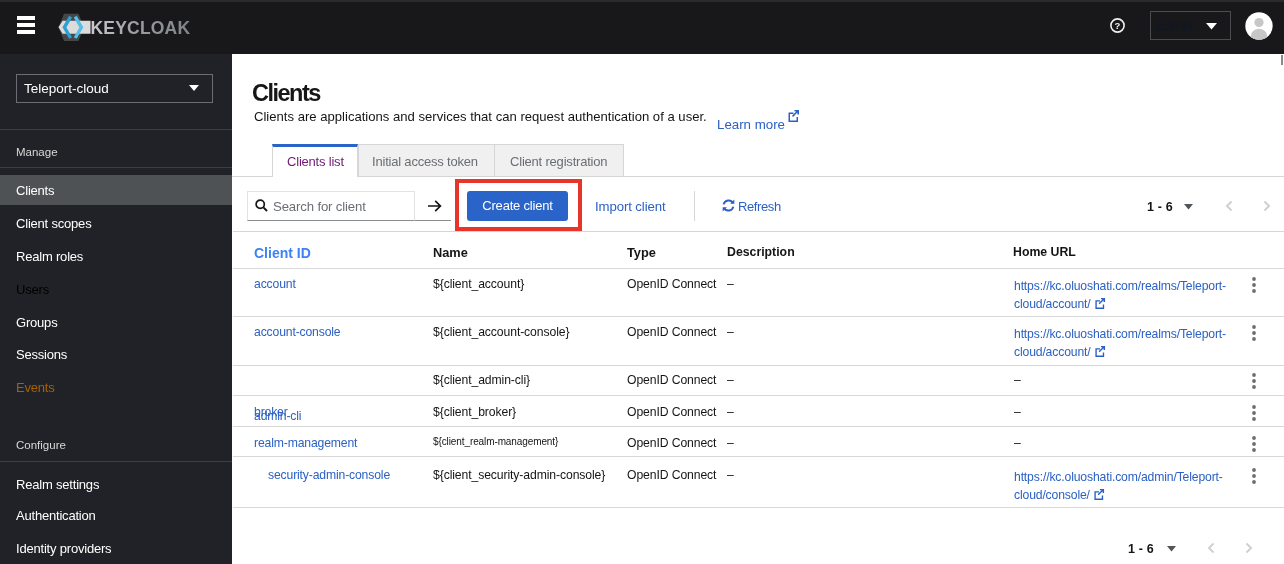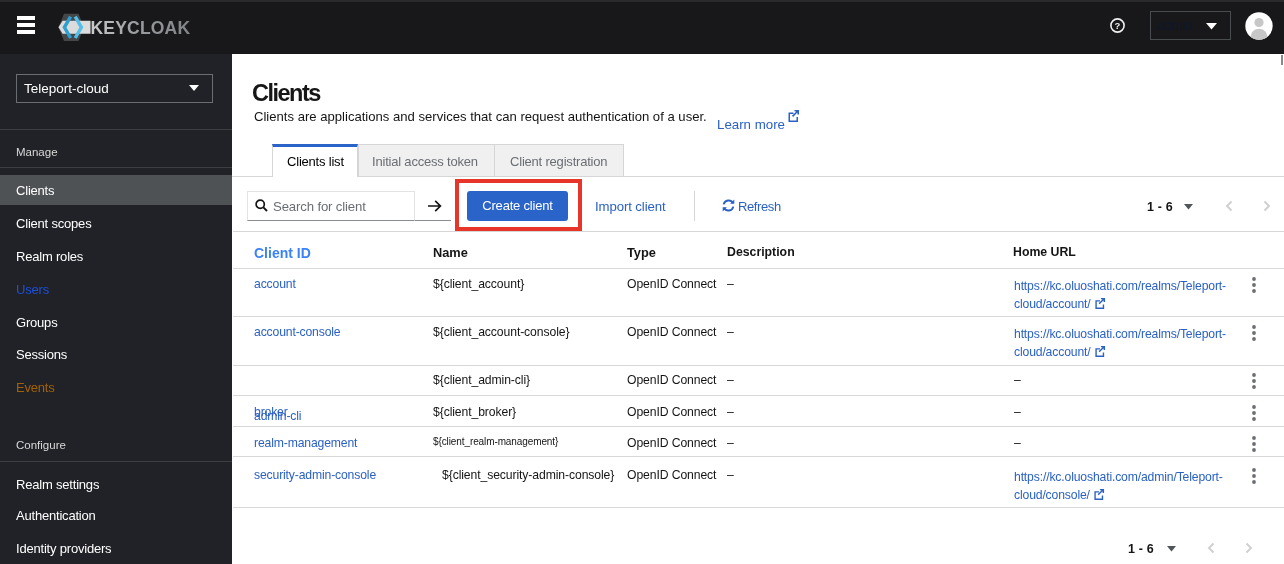--- a/index.html
+++ b/index.html
@@ -65,42 +65,42 @@
 <svg class="abs" style="left:189px;top:85px;" width="10" height="6" viewBox="0 0 10 6">
     <polygon points="0,0 10,0 5,6" fill="#fff"></polygon>
   </svg>
 <div class="abs" style="left:0;top:129px;width:232px;height:1px;background:#3c3f42;"></div>
 <div class="abs" style="left:16px;top:146px;color:#d8d8d8;font-size:11.5px;">Manage</div>
 <div class="abs" style="left:0;top:167px;width:232px;height:1px;background:#3c3f42;"></div>
 <div class="abs" style="left:0;top:175px;width:232px;height:30px;background:#4f5255;"></div>
 <div class="abs" style="left:16px;top:183px;color:#fff;font-size:13px;letter-spacing:-0.2px;">Clients</div>
 <div class="abs" style="left:16px;top:216px;color:#fff;font-size:13px;letter-spacing:-0.2px;">Client scopes</div>
 <div class="abs" style="left:16px;top:249px;color:#fff;font-size:13px;letter-spacing:-0.2px;">Realm roles</div>
-<div class="abs" style="left:16px;top:282px;color:#1d4ed8;font-size:13px;letter-spacing:-0.2px;">Users</div>
+<div class="abs" style="left:16px;top:282px;color:#000000;font-size:13px;letter-spacing:-0.2px;">Users</div>
 <div class="abs" style="left:16px;top:315px;color:#fff;font-size:13px;letter-spacing:-0.2px;">Groups</div>
 <div class="abs" style="left:16px;top:347px;color:#fff;font-size:13px;letter-spacing:-0.2px;">Sessions</div>
 <div class="abs" style="left:16px;top:380px;color:#a16207;font-size:13px;letter-spacing:-0.2px;">Events</div>
 <div class="abs" style="left:16px;top:439px;color:#d8d8d8;font-size:11.5px;">Configure</div>
 <div class="abs" style="left:0;top:461px;width:232px;height:1px;background:#3c3f42;"></div>
 <div class="abs" style="left:16px;top:477px;color:#fff;font-size:13px;letter-spacing:-0.2px;">Realm settings</div>
 <div class="abs" style="left:16px;top:508px;color:#fff;font-size:13px;letter-spacing:-0.2px;">Authentication</div>
 <div class="abs" style="left:16px;top:541px;color:#fff;font-size:13px;letter-spacing:-0.2px;">Identity providers</div>
 
 <div class="abs" style="left:252px;top:80px;font-size:23.5px;font-weight:bold;letter-spacing:-1.5px;color:#161616;">Clients</div>
 <div class="abs" style="left:254px;top:109px;font-size:13.1px;color:#151515;">Clients are applications and services that can request authentication of a user.</div>
 <div class="abs" style="left:717px;top:109px;font-size:13.3px;margin-top:8px;"><a class="lnk" href="#">Learn more</a></div>
 <svg class="abs" style="left:787px;top:109px;" width="13" height="13" viewBox="0 0 13 13">
     <path d="M1.5 3.5 h5 v1.5 h-3.5 v6.5 h6.5 v-3.5 h1.5 v5 h-9.5 Z M7.5 1 h4.5 v4.5 h-1.6 v-1.9 l-4.3 4.3 -1.1 -1.1 4.3 -4.3 h-1.8 Z" fill="#2b61c4"></path>
   </svg>
 
 <div class="abs" style="left:358px;top:144px;width:266px;height:32px;background:#f0f0f0;border:1px solid #d6d6d6;border-bottom:none;"></div>
 <div class="abs" style="left:494px;top:144px;width:1px;height:32px;background:#d6d6d6;"></div>
 <div class="abs" style="left:232px;top:176px;width:1052px;height:1px;background:#d6d6d6;"></div>
 <div class="abs" style="left:272px;top:144px;width:86px;height:33px;background:#fff;border-left:1px solid #d6d6d6;border-right:1px solid #d6d6d6;border-top:3px solid #2b64c8;"></div>
-<div class="abs" style="left:287px;top:154px;font-size:13px;letter-spacing:-0.2px;color:#000000;">Clients list</div>
+<div class="abs" style="left:287px;top:154px;font-size:13px;letter-spacing:-0.2px;color:#701a75;">Clients list</div>
 <div class="abs" style="left:372px;top:154px;font-size:13px;letter-spacing:-0.2px;color:#6a6e73;">Initial access token</div>
 <div class="abs" style="left:510px;top:154px;font-size:13px;letter-spacing:-0.2px;color:#6a6e73;">Client registration</div>
 
 <div class="abs" style="left:247px;top:191px;width:168px;height:30px;border:1px solid #e3e3e3;border-bottom:1px solid #8a8d90;"></div>
 <div class="abs" style="left:415px;top:191px;width:36px;height:30px;border-bottom:1px solid #8a8d90;"></div>
 <svg class="abs" style="left:255px;top:199px;" width="13" height="13" viewBox="0 0 13 13">
     <circle cx="5.2" cy="5.2" r="4.1" fill="none" stroke="#151515" stroke-width="1.7"></circle>
     <line x1="8.4" y1="8.4" x2="12" y2="12" stroke="#151515" stroke-width="1.9"></line>
   </svg>
 <div class="abs" style="left:273px;top:199px;font-size:13.2px;letter-spacing:-0.15px;color:#6a6e73;">Search for client</div>
@@ -200,22 +200,22 @@
 <div class="abs" style="left:433px;top:436px;font-size:10px;letter-spacing:-0.1px;color:#151515;">${client_realm-management}</div>
 <div class="abs" style="left:627px;top:436px;font-size:12.2px;letter-spacing:-0.1px;color:#151515;">OpenID Connect</div>
 <div class="abs" style="left:727px;top:436px;font-size:12.2px;color:#151515;">–</div>
 <div class="abs" style="left:1014px;top:436px;font-size:12.2px;color:#151515;">–</div>
 <svg class="abs" style="left:1252px;top:436px;" width="4" height="16" viewBox="0 0 4 16">
     <circle cx="2" cy="2" r="1.9" fill="#6a6e73"></circle>
     <circle cx="2" cy="8" r="1.9" fill="#6a6e73"></circle>
     <circle cx="2" cy="14" r="1.9" fill="#6a6e73"></circle>
   </svg>
 
-<div class="abs" style="left:254px;top:467.5px;font-size:12.2px;letter-spacing:-0.15px;"><a class="lnk" href="#">security-admin-console</a></div>
-<div class="abs" style="left:433px;top:467.5px;font-size:12.2px;letter-spacing:-0.1px;color:#151515;margin-left:9px;">${client_security-admin-console}</div>
+<div class="abs" style="left:268px;top:467.5px;font-size:12.2px;letter-spacing:-0.15px;"><a class="lnk" href="#">security-admin-console</a></div>
+<div class="abs" style="left:433px;top:467.5px;font-size:12.2px;letter-spacing:-0.1px;color:#151515;">${client_security-admin-console}</div>
 <div class="abs" style="left:627px;top:467.5px;font-size:12.2px;letter-spacing:-0.1px;color:#151515;">OpenID Connect</div>
 <div class="abs" style="left:727px;top:467.5px;font-size:12.2px;color:#151515;">–</div>
 <div class="abs" style="left:1014px;top:467.5px;font-size:12.2px;letter-spacing:-0.15px;line-height:18px;"><a class="lnk" href="#">https://kc.oluoshati.com/admin/Teleport-<br>cloud/console/ <svg width="12" height="12" viewBox="0 0 13 13" style="vertical-align:-1px">
         <path d="M1.5 3.5 h5 v1.5 h-3.5 v6.5 h6.5 v-3.5 h1.5 v5 h-9.5 Z M7.5 1 h4.5 v4.5 h-1.6 v-1.9 l-4.3 4.3 -1.1 -1.1 4.3 -4.3 h-1.8 Z" fill="#2b61c4"></path>
       </svg></a></div>
 <svg class="abs" style="left:1252px;top:467.5px;" width="4" height="16" viewBox="0 0 4 16">
     <circle cx="2" cy="2" r="1.9" fill="#6a6e73"></circle>
     <circle cx="2" cy="8" r="1.9" fill="#6a6e73"></circle>
     <circle cx="2" cy="14" r="1.9" fill="#6a6e73"></circle>
   </svg>

